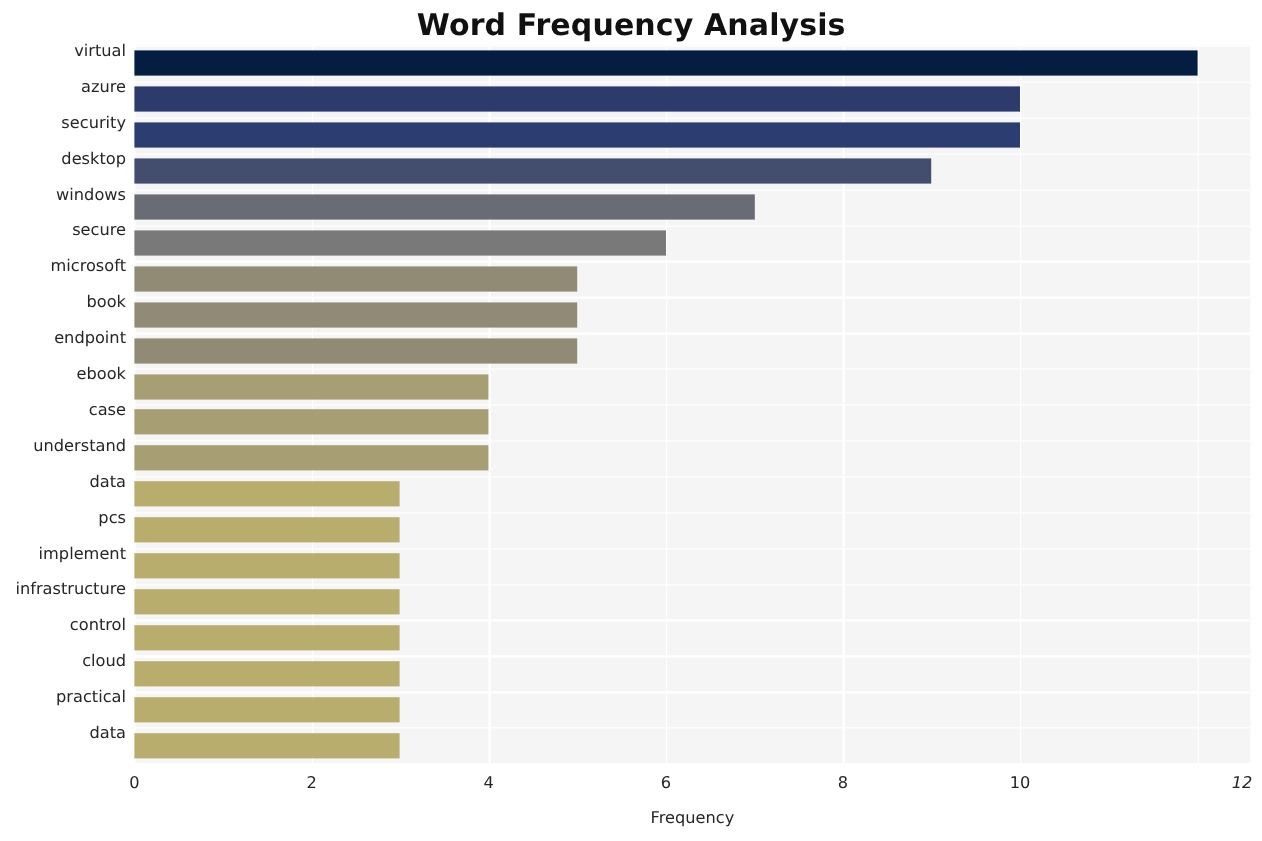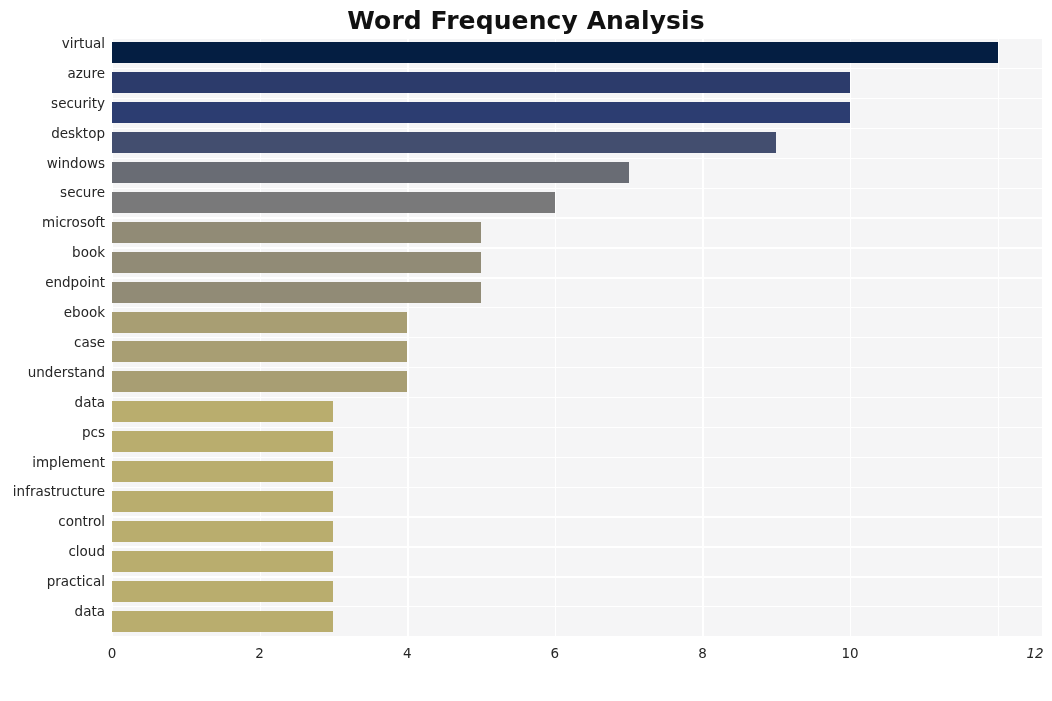--- a/index.html
+++ b/index.html
@@ -209,14 +209,15 @@
   <div id="x-labels">
       <div class="x-tick-label" style="left: 0px;">0</div>
       <div class="x-tick-label" style="left: 147.619px;">2</div>
       <div class="x-tick-label" style="left: 295.238px;">4</div>
       <div class="x-tick-label" style="left: 442.857px;">6</div>
       <div class="x-tick-label" style="left: 590.476px;">8</div>
       <div class="x-tick-label" style="left: 738.095px;">10</div>
       <div class="x-tick-label" style="left: 923px; font-style: italic;">12</div>
     </div>
 
+  <div id="x-axis-title">Frequency</div>
 
 </div>
 
 </body></html>

